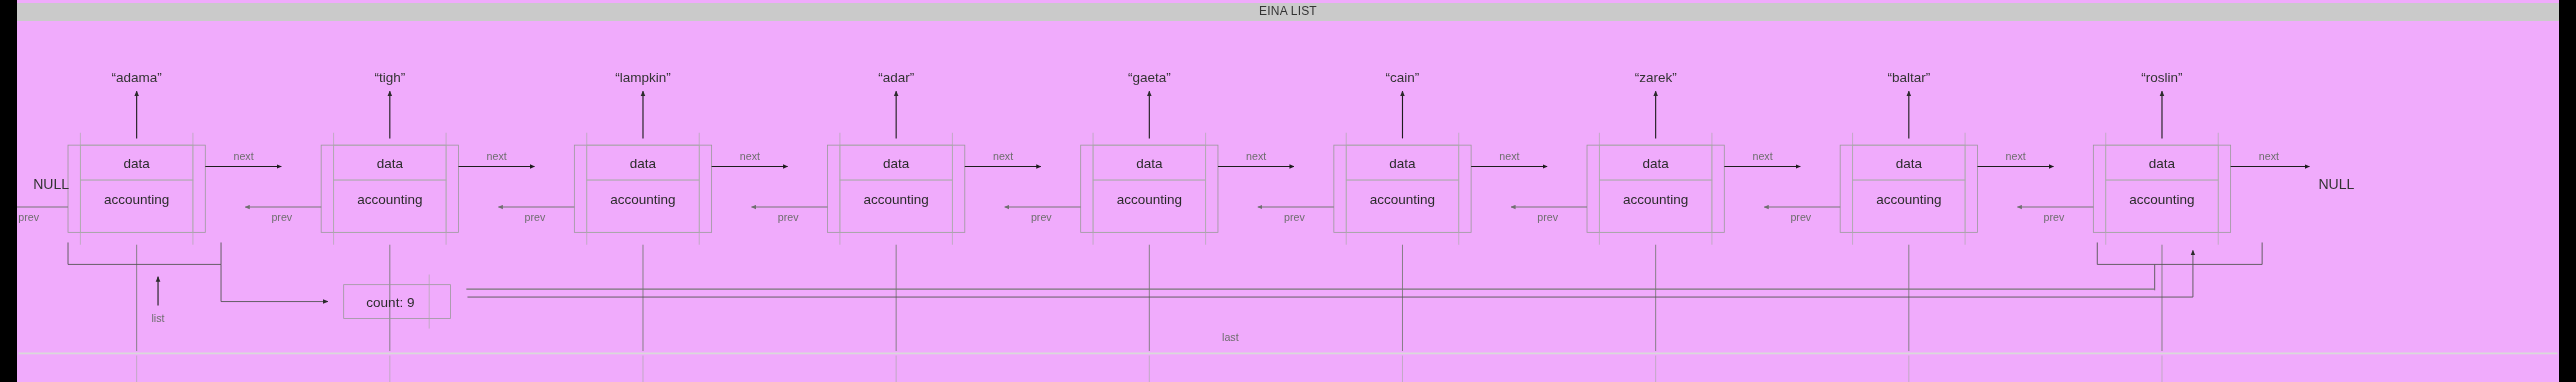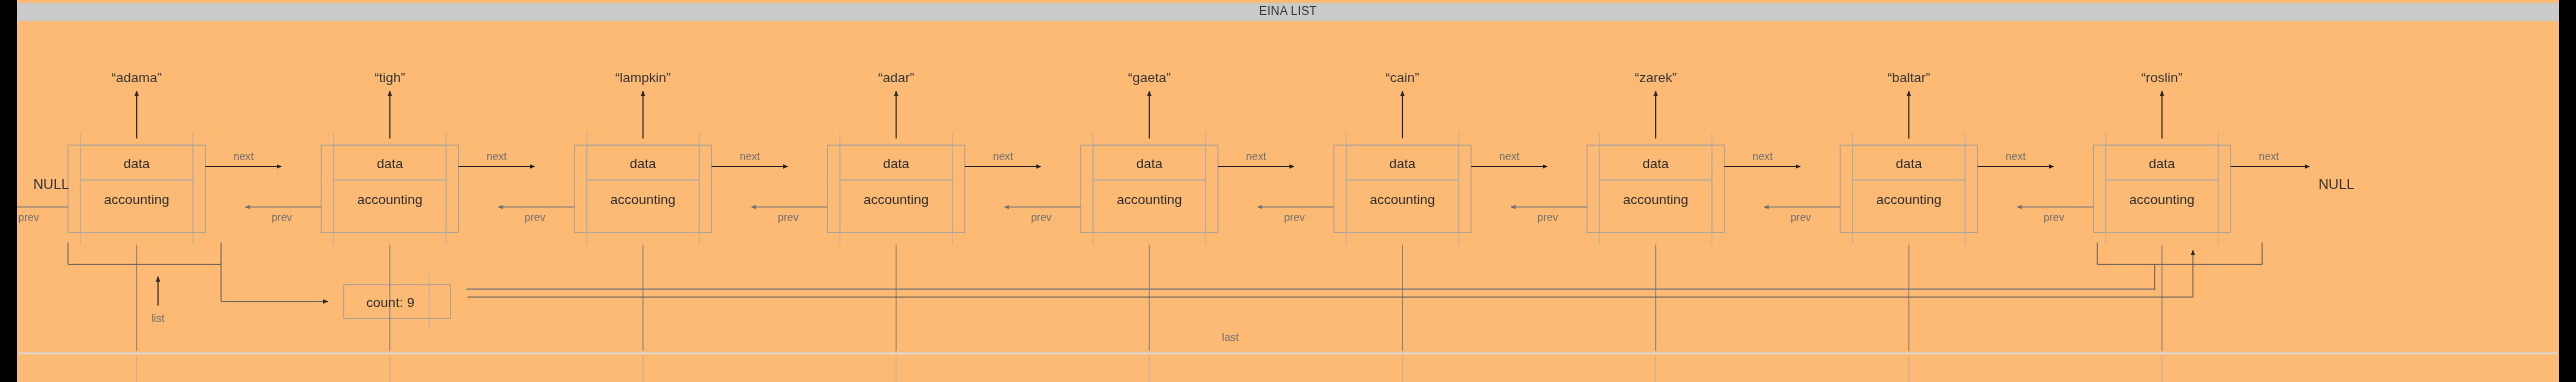--- a/index.html
+++ b/index.html
@@ -1,19 +1,19 @@
 <!DOCTYPE html>
 <html style="font-size:9px"><head>
 <meta charset="utf-8">
 <title>EINA LIST</title>
 <style>
   html,body{margin:0;padding:0;background:#000;}
   body{font-family:"Liberation Sans","DejaVu Sans",sans-serif;}
   #stage{position:relative;width:2576px;height:382px;background:#000;overflow:hidden;}
-  #canvas{position:absolute;left:17px;top:0px;width:2542px;height:382px;background:#fdba74;}
+  #canvas{position:absolute;left:17px;top:0px;width:2542px;height:382px;background:#f0abfc;}
   #titlebar{position:absolute;left:0;top:3.4px;width:2542px;height:17.5px;background:#cacaca;}
   #titletext{position:absolute;left:0;top:3.4px;width:2542px;height:17.5px;line-height:17.5px;
              text-align:center;font-size:12px;color:#333;letter-spacing:0.2px;}
   .svgwrap{position:absolute;left:0;top:0;width:2542px;height:382px;}
   svg{display:block;}
   .nlbl{font-size:24px;fill:#333;font-family:"Liberation Sans","DejaVu Sans",sans-serif;}
   .celltxt{font-size:24px;fill:#2b2b2b;font-family:"Liberation Sans","DejaVu Sans",sans-serif;}
   .ptrlbl{font-size:19px;fill:#6e6e6e;font-family:"Liberation Sans","DejaVu Sans",sans-serif;}
   .nulltxt{font-size:25px;fill:#333;font-family:"Liberation Sans","DejaVu Sans",sans-serif;}
   .boxline{stroke:#999;stroke-width:1.4;fill:none;}

